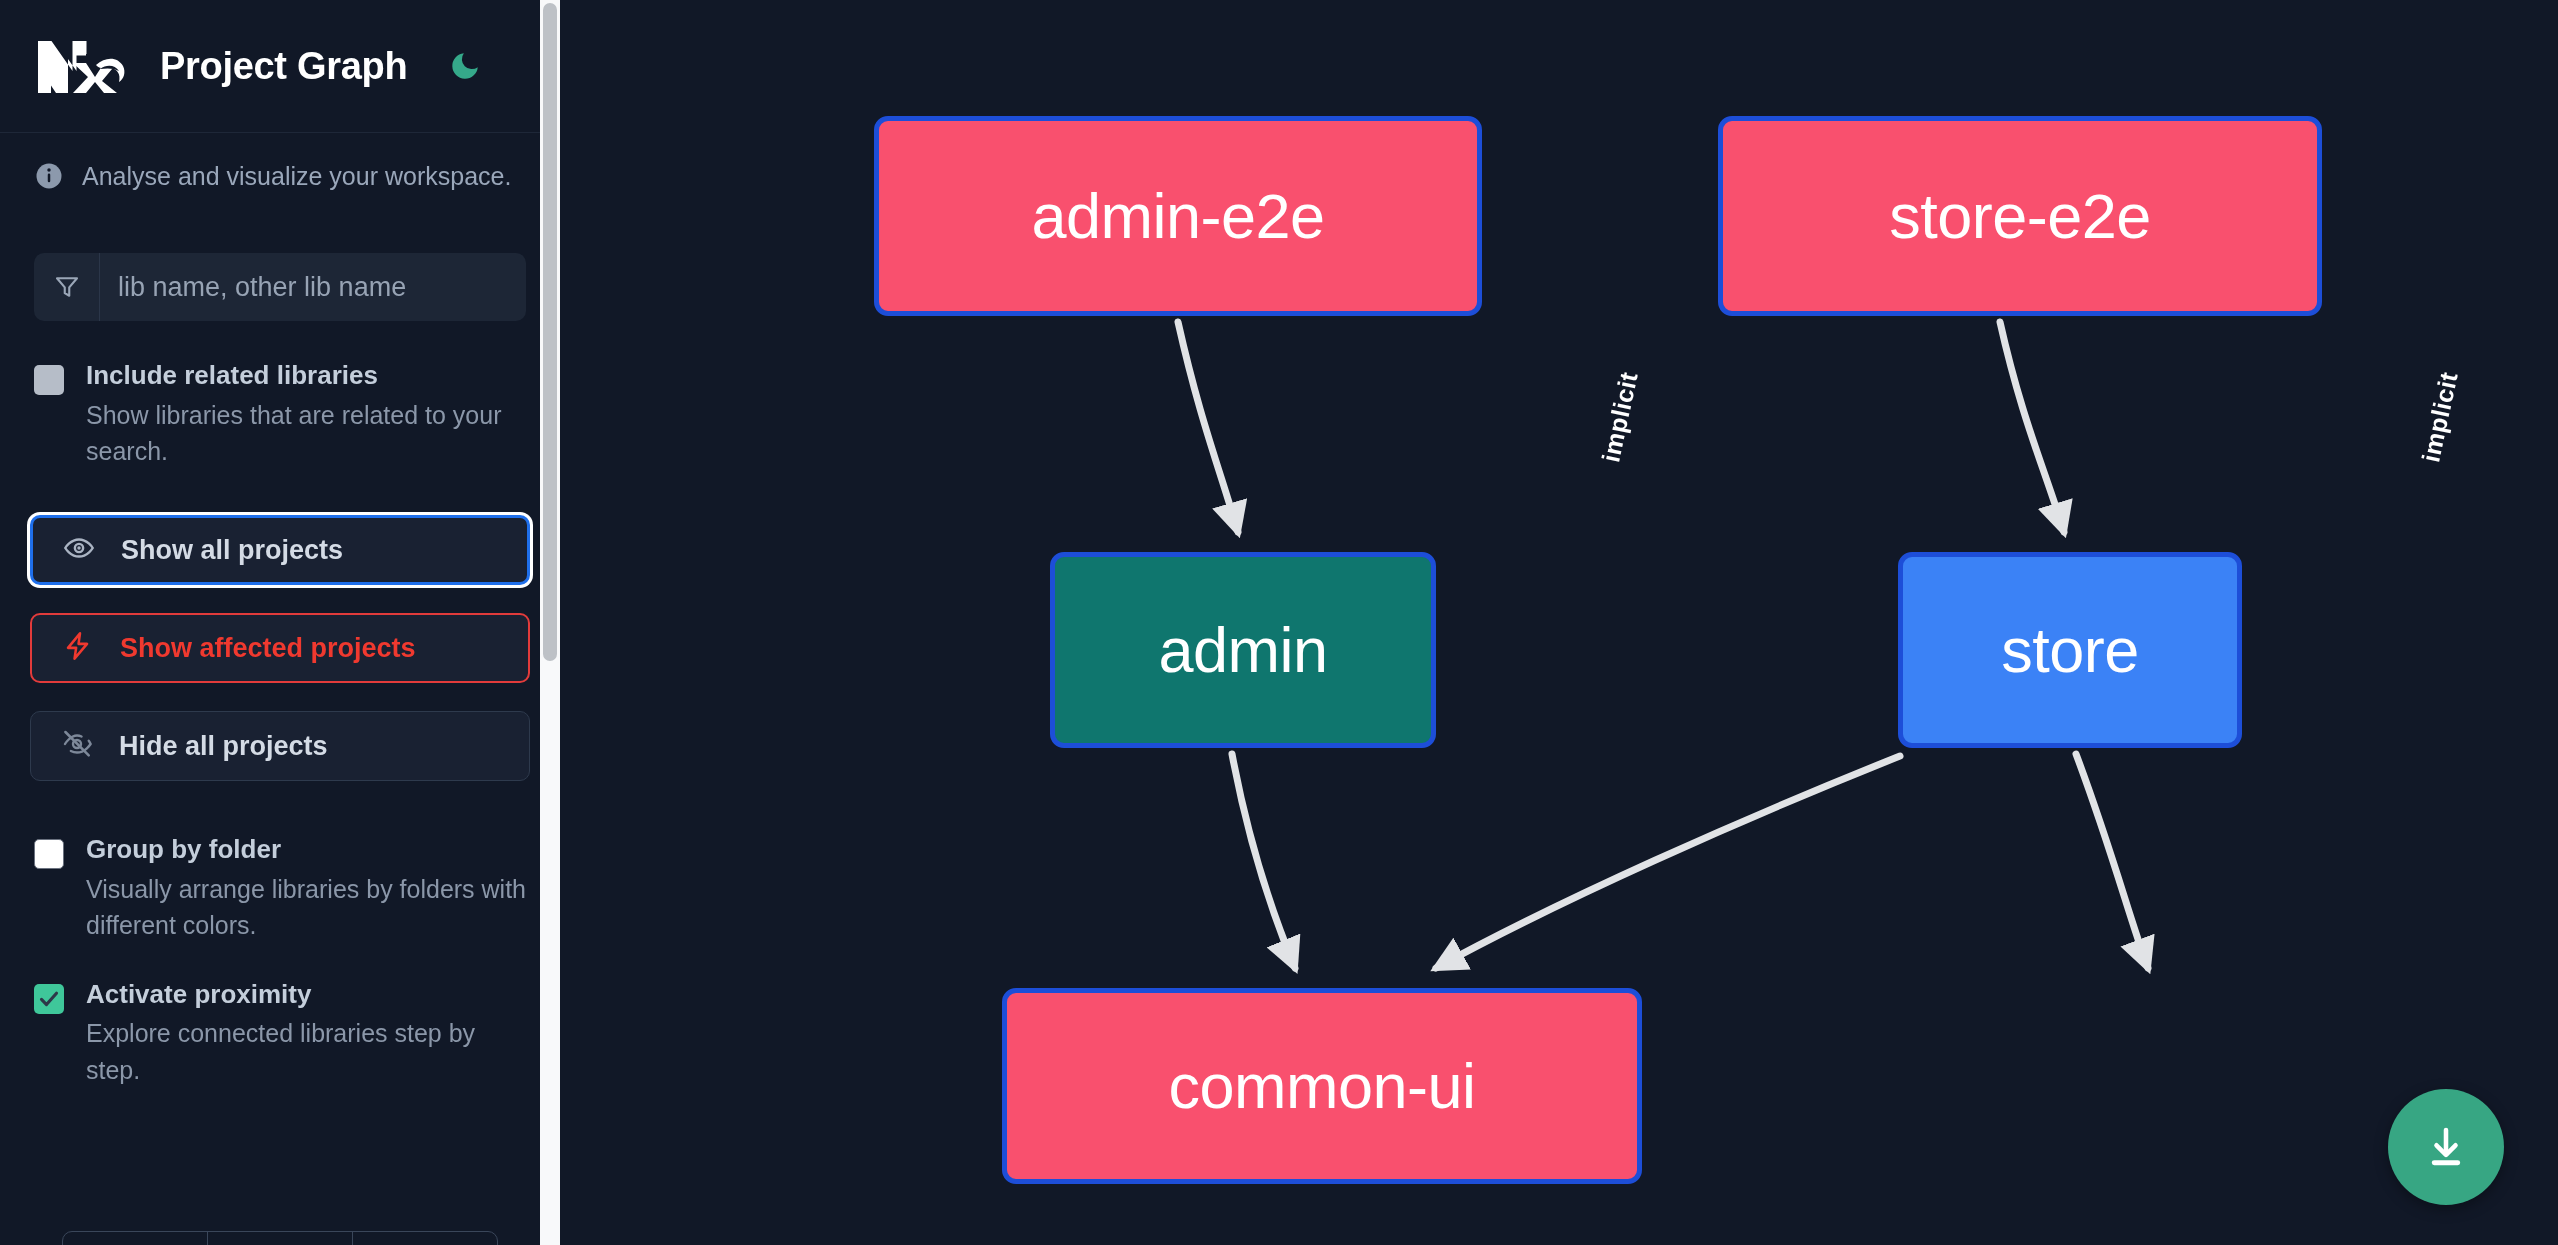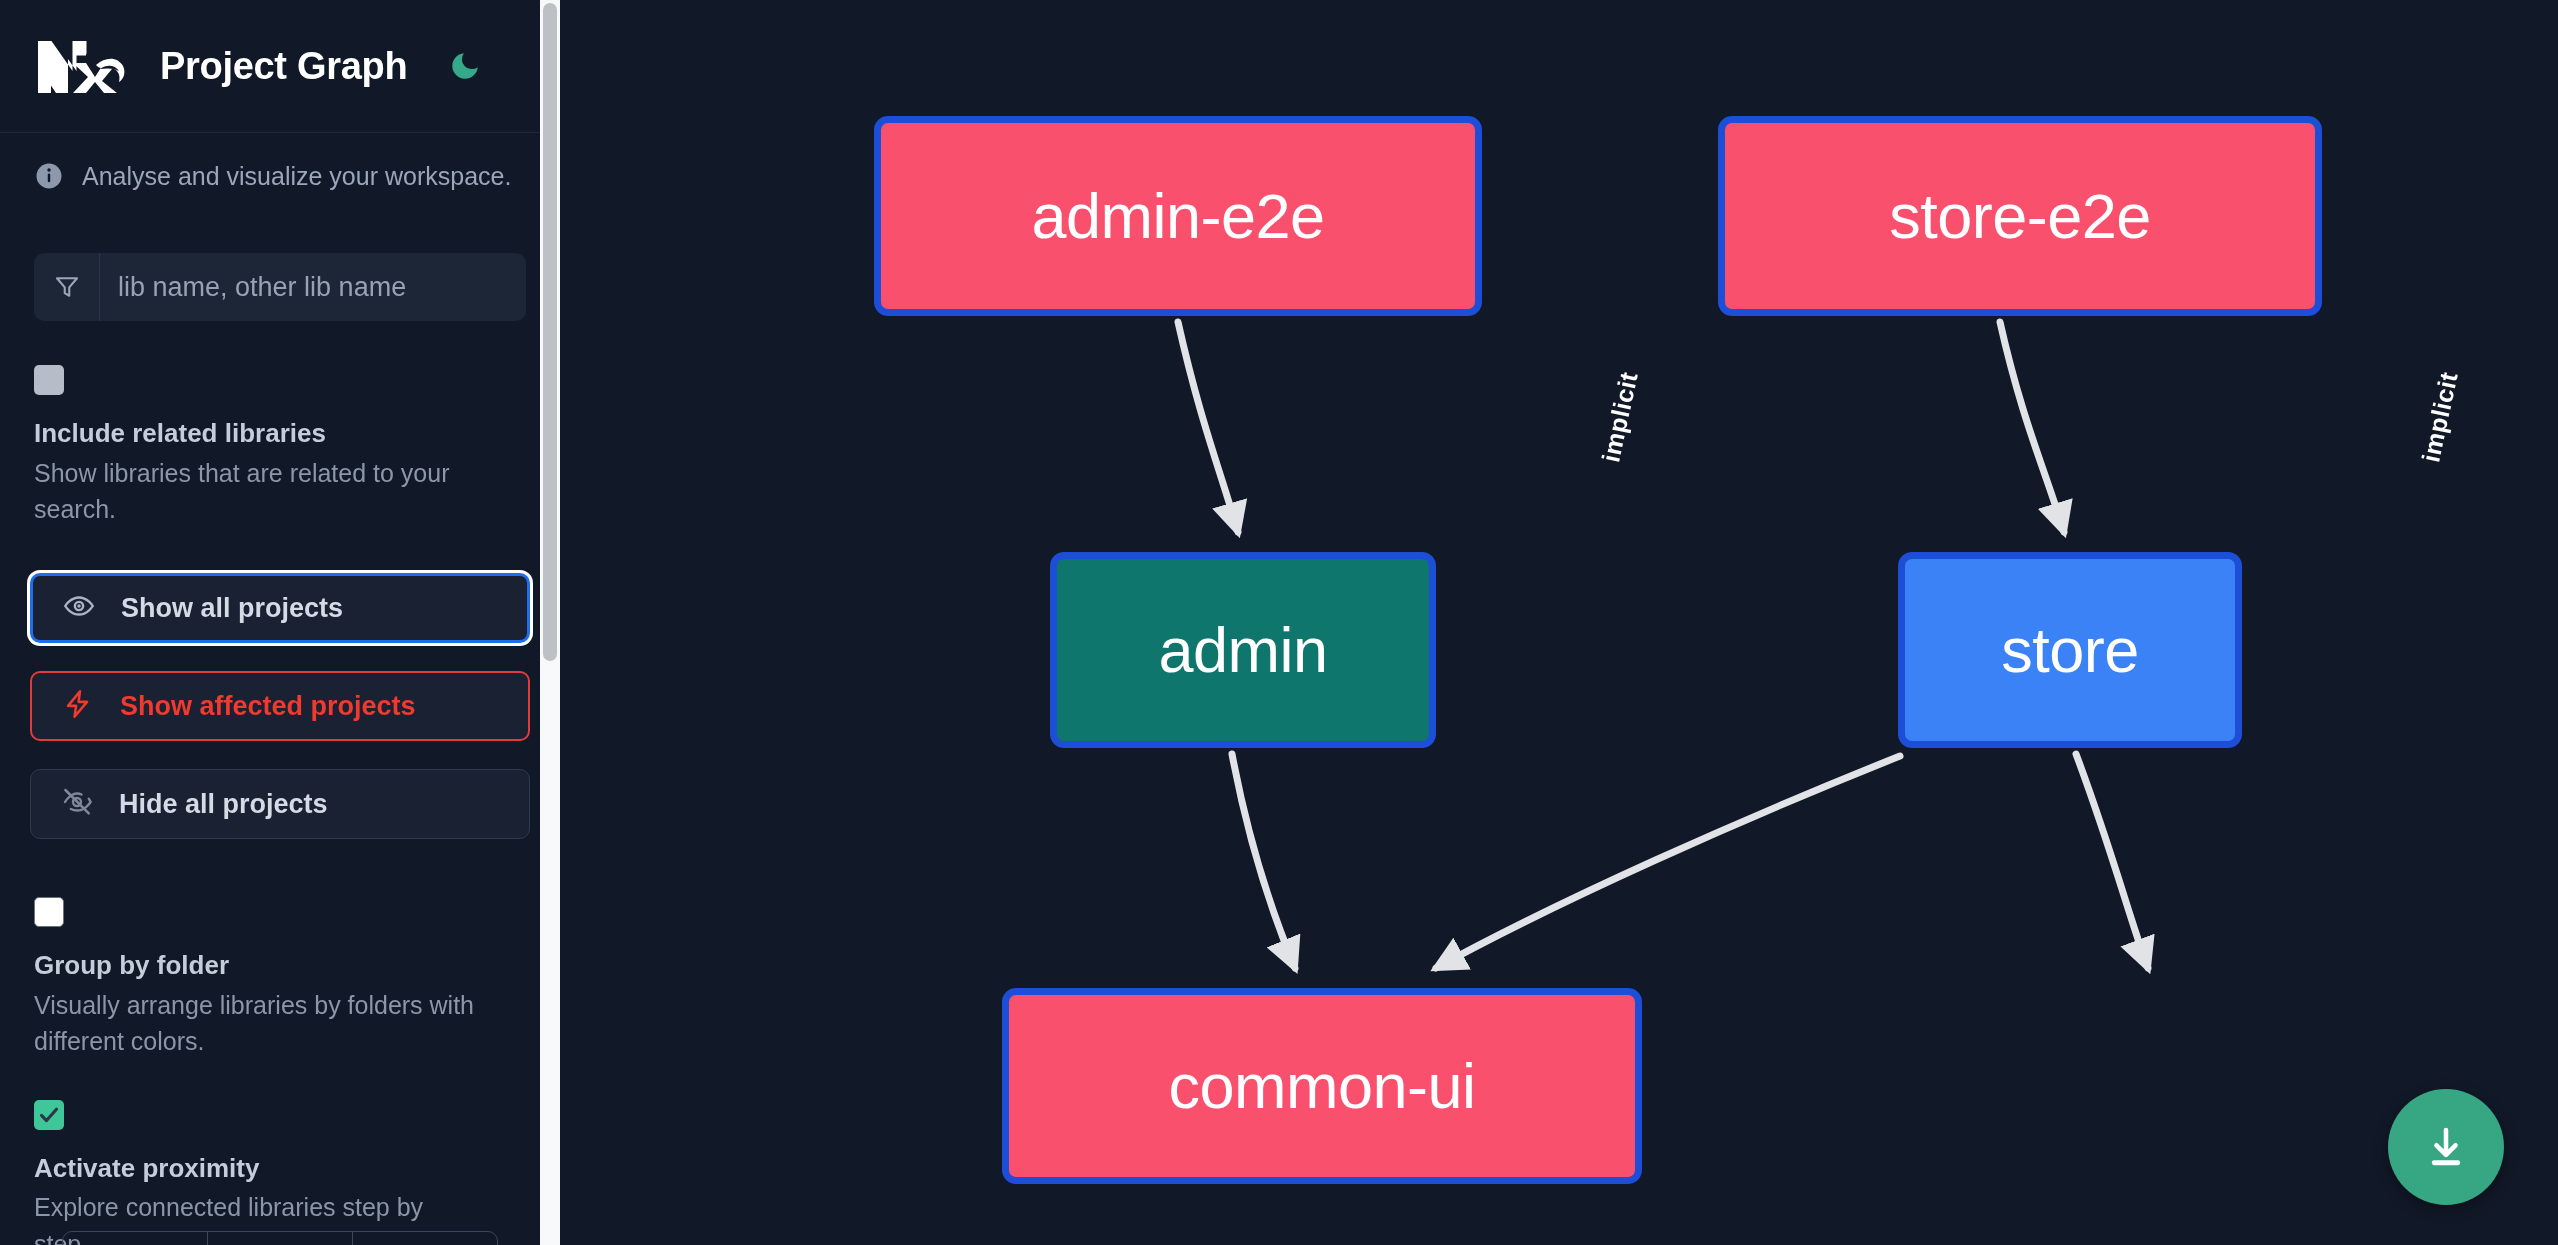--- a/index.html
+++ b/index.html
@@ -81,21 +81,20 @@
     padding: 0 18px;
   }
   .filter-input::placeholder { color: #97a3b4; }
 
   
   .chk-row {
     display: flex;
     padding: 0 34px;
     margin-top: 38px;
     gap: 22px;
-    flex-direction: column;
   }
   .chk-row.tight { margin-top: 34px; }
   .chk-box {
     flex: 0 0 30px;
     width: 30px; height: 30px;
     margin-top: 6px;
     border-radius: 5px;
     cursor: pointer;
     position: relative;
   }
@@ -176,21 +175,21 @@
     flex: 1;
     height: 1245px;
     background: #111827;
     overflow: hidden;
   }
   #graph-svg { position: absolute; left: 0; top: 0; width: 1998px; height: 1245px; }
 
   .node {
     position: absolute;
     border-radius: 14px;
-    border: 7px solid #1d4ed8;
+    border: 5px solid #1d4ed8;
     display: flex; align-items: center; justify-content: center;
     color: #ffffff;
     font-size: 63px;
     font-weight: 400;
     letter-spacing: -0.5px;
     cursor: pointer;
     white-space: nowrap;
     text-align: right;
   }
 

